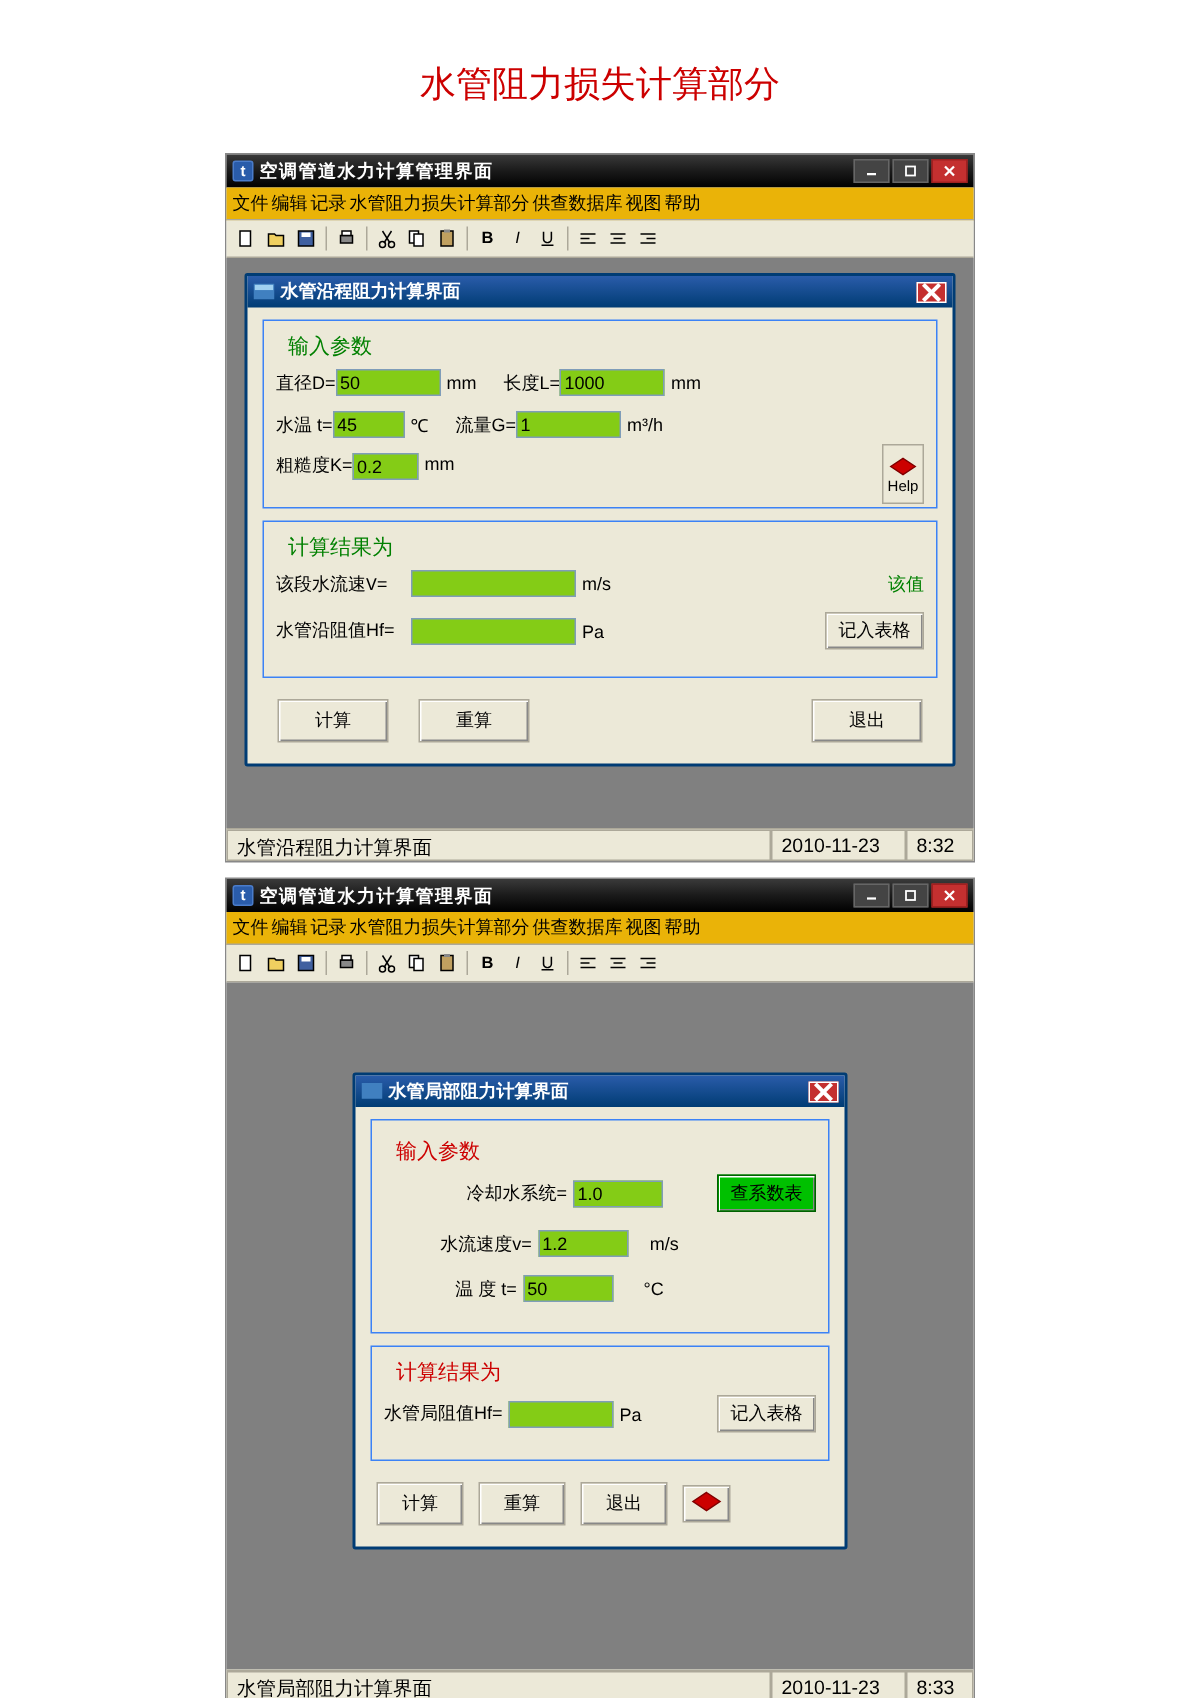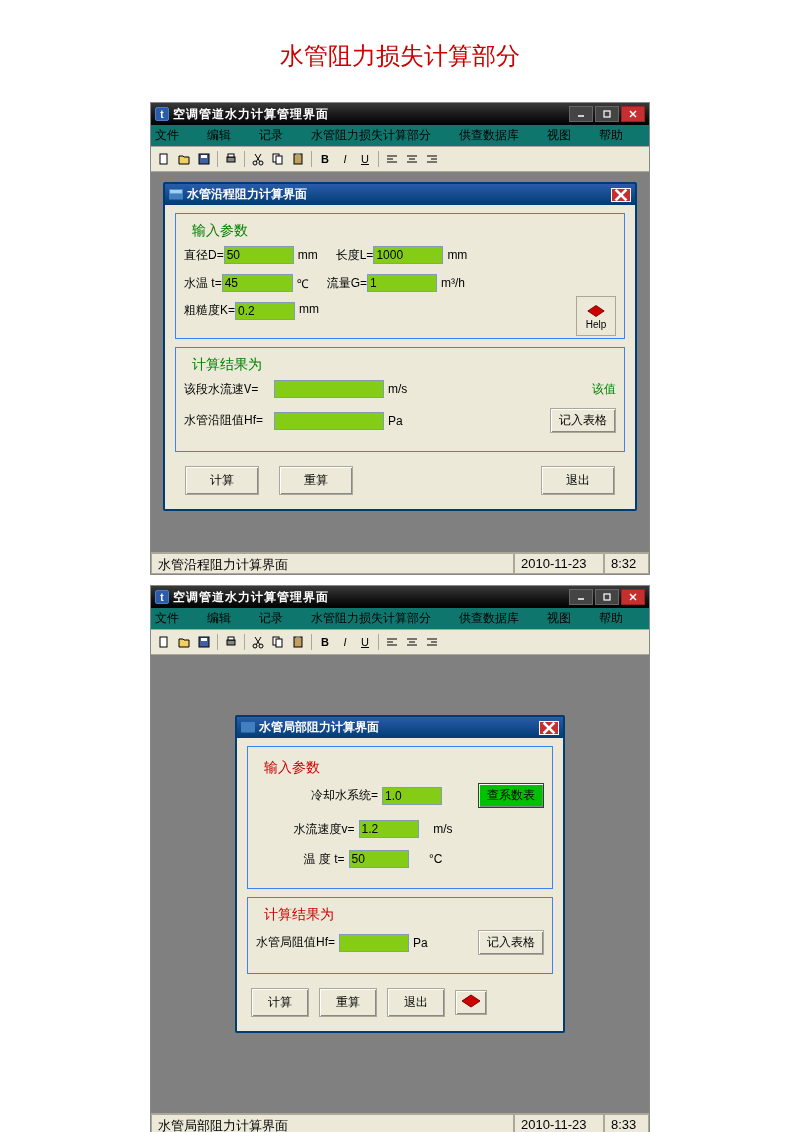--- a/index.html
+++ b/index.html
@@ -6,41 +6,41 @@
     body { background: #fff; font-family: "SimSun", "宋体", sans-serif; font-size: 12px; width: 800px; }
     .page-title { text-align: center; color: #cc0000; font-size: 24px; font-family: "SimSun", serif; padding: 40px 0 30px; }
     .app-wrap { width: 500px; margin: 0 auto 10px; border: 1px solid #888; }
     .titlebar { background: linear-gradient(to bottom, #3a3a3a 0%, #1a1a1a 50%, #000 100%); height: 22px; display: flex; align-items: center; padding: 0 4px; color: #fff; font-weight: bold; }
     .titlebar .icon { width: 14px; height: 14px; background: #2a5caa; border: 1px solid #4a7cca; border-radius: 2px; margin-right: 4px; display: inline-flex; align-items: center; justify-content: center; font-size: 10px; }
     .titlebar .title { flex: 1; font-size: 12px; letter-spacing: 1px; }
     .winbtns { display: flex; gap: 2px; }
     .winbtn { width: 24px; height: 16px; border: 1px solid #666; background: #444; display: flex; align-items: center; justify-content: center; }
     .winbtn.close { background: #c43030; border-color: #a02020; }
     .winbtn svg { width: 10px; height: 10px; }
-    .menubar { background: #0f766e; border-bottom: 1px solid #aca899; padding: 2px 4px; display: flex; gap: 28px; font-size: 12px; }
+    .menubar { background: #eab308; border-bottom: 1px solid #aca899; padding: 2px 4px; display: flex; gap: 2px; font-size: 12px; }
     .menubar span { cursor: default; }
     .toolbar { background: #ece9d8; border-bottom: 1px solid #aca899; padding: 3px 4px; display: flex; align-items: center; gap: 2px; }
     .tbtn { width: 18px; height: 18px; border: 1px solid transparent; display: flex; align-items: center; justify-content: center; font-size: 11px; }
     .tbtn svg { width: 14px; height: 14px; }
     .tsep { width: 1px; height: 16px; background: #aca899; margin: 0 2px; }
     .workarea { background: #808080; padding: 10px 12px; min-height: 380px; display: flex; flex-direction: column; }
     .dialog { background: #ece9d8; border: 2px solid #003c74; border-radius: 2px; }
     .dlg-title { background: linear-gradient(to bottom, #2a5caa 0%, #003c74 100%); color: #fff; display: flex; align-items: center; padding: 2px 4px; font-size: 12px; font-weight: bold; }
     .dlg-title .dlgicon { width: 14px; height: 12px; margin-right: 4px; display: inline-block; }
     .dlg-title .spacer { flex: 1; }
     .dlg-close { background: #c43030; border: 1px solid #fff; width: 20px; height: 14px; display: flex; align-items: center; justify-content: center; }
     .dlg-body { padding: 8px 10px; }
     .group { border: 1px solid #3b82f6; padding: 10px 8px 8px; margin-bottom: 8px; background: #ece9d8; }
     .group-title { color: #008000; font-size: 14px; margin: -20px 0 6px 4px; background: #ece9d8; display: inline-block; padding: 0 4px; }
     .row { display: flex; align-items: center; margin-bottom: 10px; font-size: 12px; position: relative; }
     .lbl { display: inline-block; white-space: nowrap; }
     .inp { border: 1px solid #7f9db9; background: #84cc16; height: 18px; padding: 0 2px; font-size: 12px; }
     .unit { margin-left: 4px; margin-right: 18px; }
     .hints { color: #cc0000; font-size: 12px; line-height: 18px; }
-    .helpbtn { border: 1px solid #aca899; background: #ece9d8; width: 40px; height: 40px; display: flex; flex-direction: column; align-items: center; justify-content: center; font-size: 10px; position: absolute; right: 0; top: -6px; }
+    .helpbtn { border: 1px solid #aca899; background: #ece9d8; width: 28px; height: 40px; display: flex; flex-direction: column; align-items: center; justify-content: center; font-size: 10px; position: absolute; right: 0; top: -6px; }
     .helpbtn svg { width: 20px; height: 16px; }
     .result-row { display: flex; align-items: center; margin-bottom: 10px; }
     .btn { border: 1px solid #aca899; background: #ece9d8; box-shadow: 1px 1px 0 #fff inset, -1px -1px 0 #888 inset; padding: 5px 24px; font-size: 12px; cursor: pointer; }
     .btn.small { padding: 3px 8px; }
     .btn.green { background: #00c000; border-color:#006000; color:#000; }
     .btnrow { display: flex; gap: 20px; padding: 6px 10px; }
     .statusbar { background: #ece9d8; border-top: 1px solid #aca899; display: flex; font-size: 13px; height: 22px; }
     .statusbar > div { border: 1px solid #aca899; padding: 2px 6px; }
     .statusbar .sb1 { flex: 1; }
     .statusbar .sb2 { width: 90px; }
@@ -183,29 +183,29 @@
           <div class="row">
             <span class="lbl">直径D=</span>
             <input class="inp" style="width: 70px;" value="50">
             <span class="unit">mm</span>
             <span class="lbl">长度L=</span>
             <input class="inp" style="width: 70px;" value="1000">
             <span class="unit">mm</span>
           </div>
           <div class="row">
             <span class="lbl">水温 t=</span>
-            <input class="inp" style="width: 71px;" value="45">
+            <input class="inp" style="width: 48px;" value="45">
             <span class="unit">℃</span>
             <span class="lbl">流量G=</span>
             <input class="inp" style="width: 70px;" value="1">
             <span class="unit">m³/h</span>
           </div>
           <div class="row" style="align-items:flex-start;position:relative;">
             <span class="lbl">粗糙度K=</span>
-            <input class="inp" style="width: 60px;" value="0.2">
+            <input class="inp" style="width: 44px;" value="0.2">
             <span class="unit" style="margin-right:4px;">mm</span>
             <div class="helpbtn">
               <svg class="diamond" viewBox="0 0 22 16">
                   <path d="M11 2 L20 8 L11 14 L2 8 Z" fill="#cc0000" stroke="#800000"></path>
                 </svg>
               <span>Help</span>
             </div>
           </div>
         </div>
         <div class="group">

